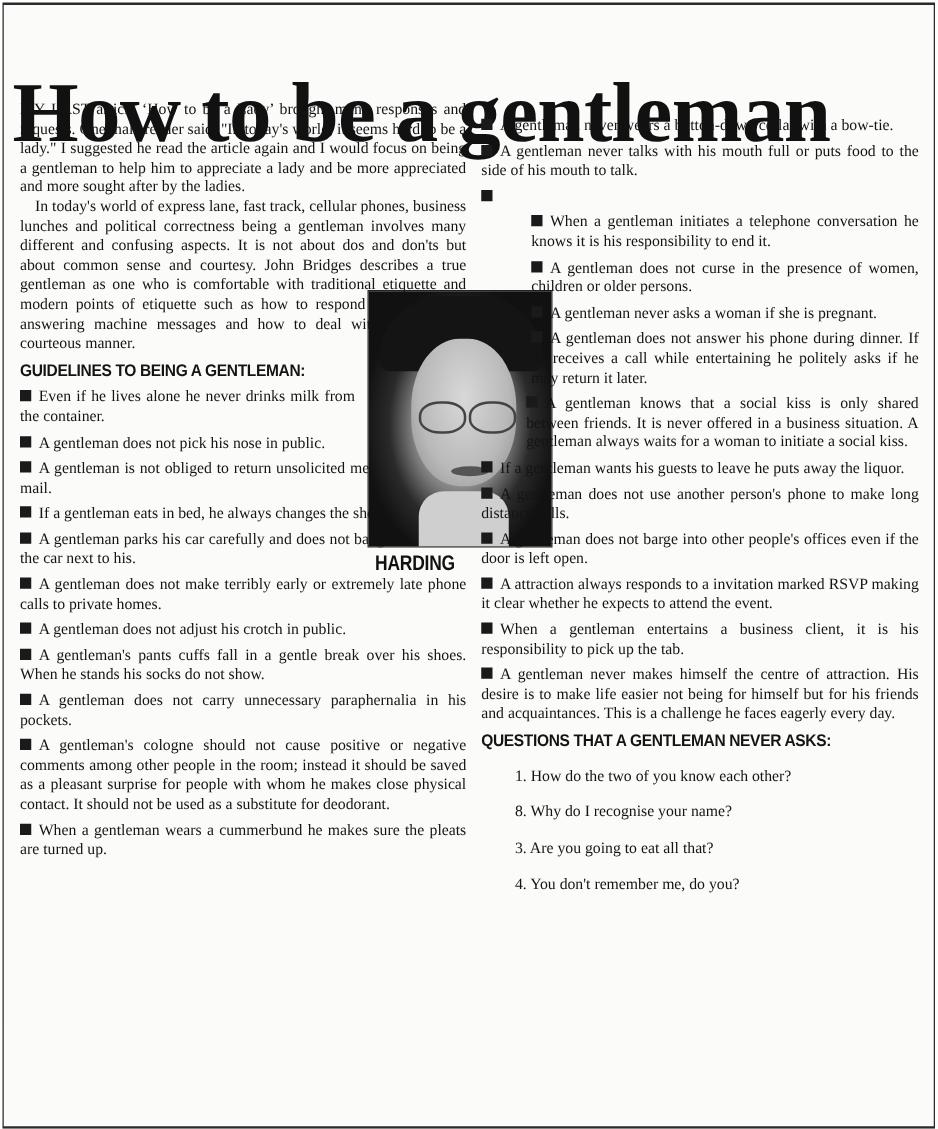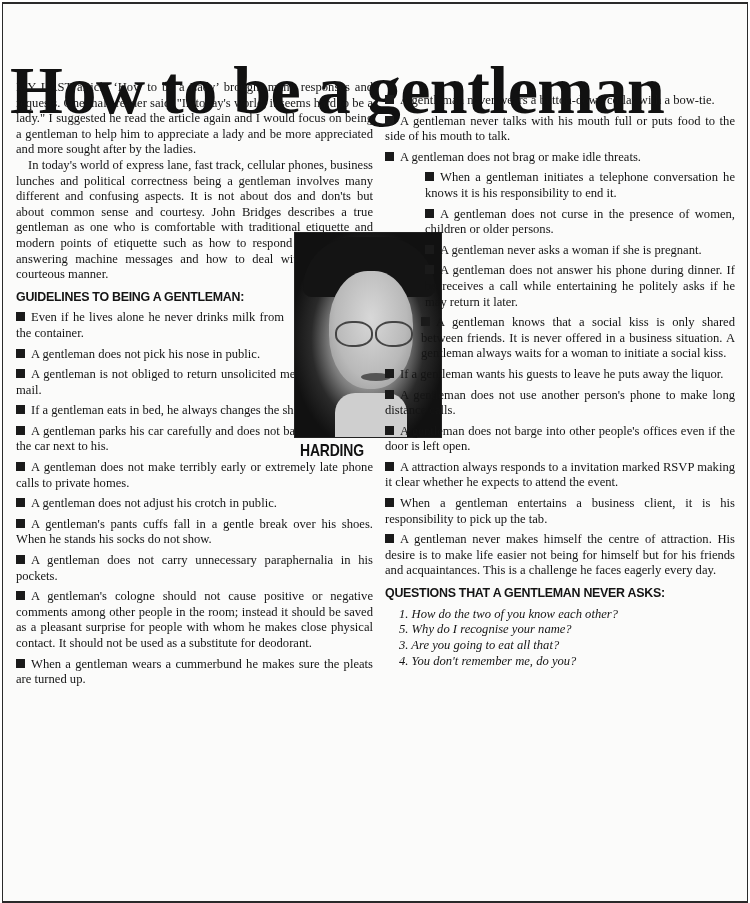--- a/index.html
+++ b/index.html
@@ -19,21 +19,21 @@
   .photo .hair { position: absolute; left: 8px; top: 4px; width: 132px; height: 60px; border-radius: 60px 60px 10px 10px; background: #141414; }
   .photo .face { position: absolute; left: 34px; top: 38px; width: 84px; height: 118px; border-radius: 46%; background: radial-gradient(ellipse at 50% 40%, #d8d8d8 0%, #b9b9b9 60%, #8a8a8a 100%); }
   .photo .glasses-l, .photo .glasses-r { position: absolute; top: 88px; width: 34px; height: 22px; border: 2px solid #444; border-radius: 45%; }
   .photo .glasses-l { left: 40px; }
   .photo .glasses-r { left: 80px; }
   .photo .mouth { position: absolute; left: 66px; top: 140px; width: 30px; height: 8px; border-radius: 50%; background: #555; }
   .photo .neck { position: absolute; left: 40px; top: 160px; width: 72px; height: 50px; background: #cfcfcf; border-radius: 20px 20px 0 0; }
   .caption { position: absolute; left: 300px; top: 441px; font-family: "Liberation Sans", sans-serif; font-weight: bold; font-size: 17px; letter-spacing: -0.2px; transform: scaleX(0.82); transform-origin: left; color: #111; }
   .wrap-photo { width: 268px; }
   .questions { list-style: none; margin: 0; padding: 0 0 0 14px; }
-  .questions li { margin: 0; line-height: 15.8px; font-style: italic; }
+  .questions li { margin: 13px; line-height: 15.8px; }
 </style>
 </head>
 <body>
 
 <div class="frame"></div>
 
 <h1 class="title">How to be a gentleman</h1>
 
 <div class="col col-left">
   <div class="intro">
@@ -60,36 +60,36 @@
   <div class="face"></div>
   <div class="glasses-l"></div>
   <div class="glasses-r"></div>
   <div class="mouth"></div>
 </div>
 <div class="caption">HARDING</div>
 
 <div class="col col-right">
   <p><span class="bullet"></span><span>A gentleman never wears a button-down collar with a bow-tie.</span></p>
   <p><span class="bullet"></span><span>A gentleman never talks with his mouth full or puts food to the side of his mouth to talk.</span></p>
-  <p><span class="bullet"></span><span>A gentleman does not brag or make idle threats.</span></p>
+  <p><span class="bullet"></span></p>
   <div style="margin-left:40px;">
     <p><span class="bullet"></span><span>When a gentleman initiates a telephone conversation he knows it is his responsibility to end it.</span></p>
     <p><span class="bullet"></span><span>A gentleman does not curse in the presence of women, children or older persons.</span></p>
     <p><span class="bullet"></span><span>A gentleman never asks a woman if she is pregnant.</span></p>
     <p><span class="bullet"></span><span>A gentleman does not answer his phone during dinner. If he receives a call while entertaining he politely asks if he may return it later.</span></p>
   </div>
   <p style="text-indent:0;">
       <span style="display:block;margin-left:36px;"><span class="bullet"></span><span>A gentleman knows that a social kiss is only shared between friends. It is never offered in a business situation. A gentleman always waits for a woman to initiate a social kiss.</span></span>
     </p>
   <p><span class="bullet"></span><span>If a gentleman wants his guests to leave he puts away the liquor.</span></p>
   <p><span class="bullet"></span><span>A gentleman does not use another person's phone to make long distance calls.</span></p>
   <p><span class="bullet"></span><span>A gentleman does not barge into other people's offices even if the door is left open.</span></p>
   <p><span class="bullet"></span><span>A attraction always responds to a invitation marked RSVP making it clear whether he expects to attend the event.</span></p>
   <p><span class="bullet"></span><span>When a gentleman entertains a business client, it is his responsibility to pick up the tab.</span></p>
   <p><span class="bullet"></span><span>A gentleman never makes himself the centre of attraction. His desire is to make life easier not being for himself but for his friends and acquaintances. This is a challenge he faces eagerly every day.</span></p>
   <div class="heading">QUESTIONS THAT A GENTLEMAN NEVER ASKS:</div>
   <ul class="questions">
     <li>1. How do the two of you know each other?</li>
-    <li>5. Why do I recognise your name?</li>
+    <li>8. Why do I recognise your name?</li>
     <li>3. Are you going to eat all that?</li>
     <li>4. You don't remember me, do you?</li>
   </ul>
 </div>
 
 </body></html>

